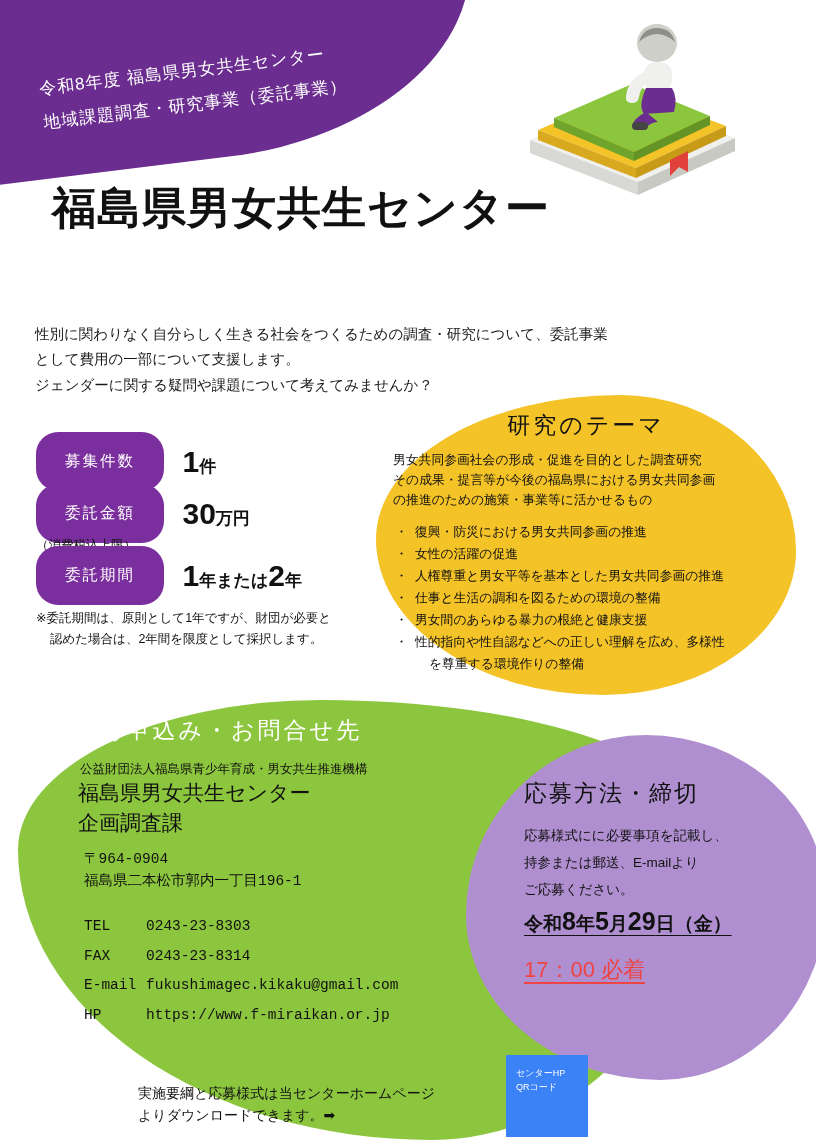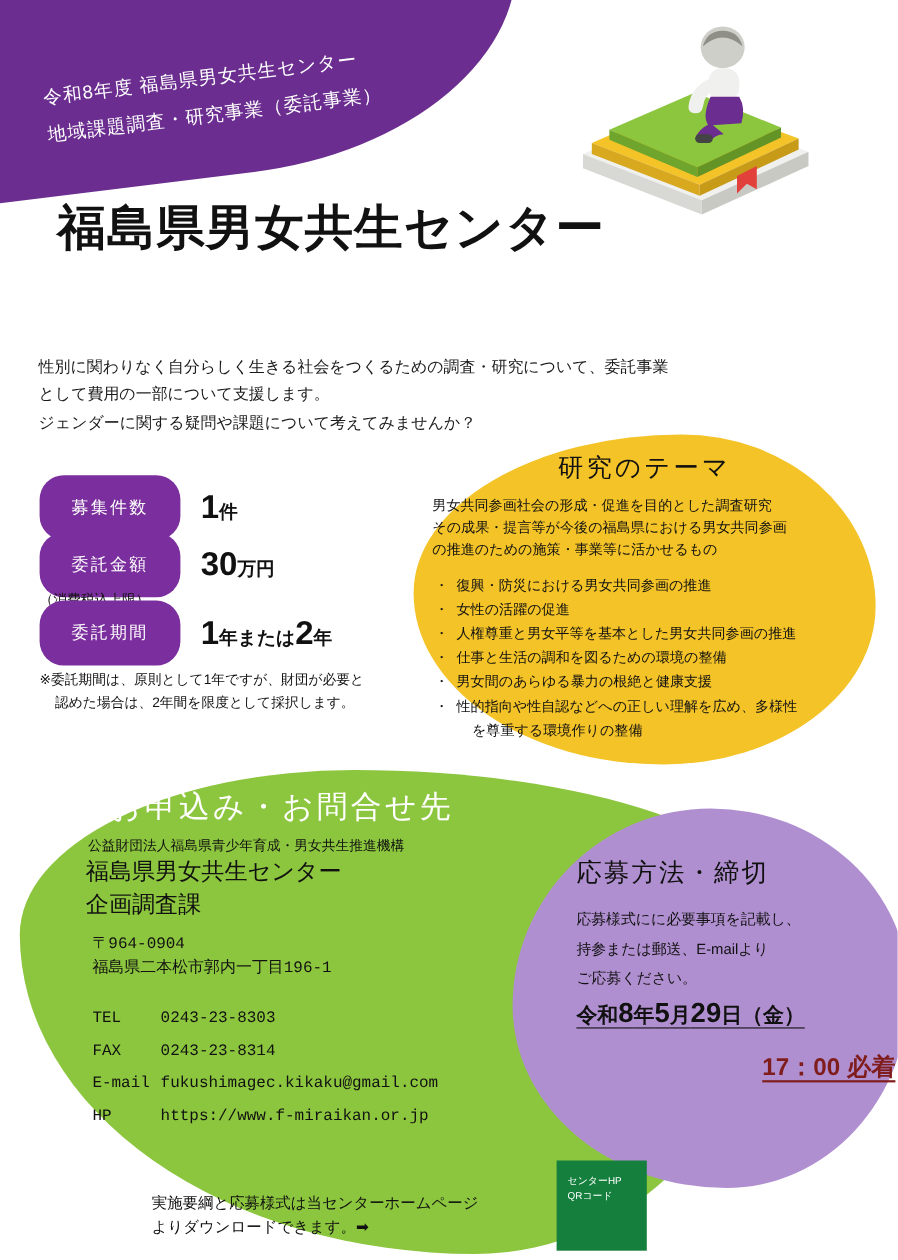--- a/index.html
+++ b/index.html
@@ -119,21 +119,21 @@
   
   .green-blob {
     position: absolute;
     left: 18px; top: 700px;
     width: 690px; height: 440px;
     background: #8cc63e;
     border-radius: 44% 56% 40% 60% / 34% 30% 70% 66%;
   }
   .green-title {
     position: absolute; left: 100px; top: 715px; width: 460px;
-    font-size: 28px; color: #ffffff; letter-spacing: 3px;
+    font-size: 23px; color: #ffffff; letter-spacing: 3px;
   }
   .green-org {
     position: absolute; left: 80px; top: 760px; width: 430px;
     font-size: 12.5px; color: #111; line-height: 1.5;
   }
   .green-name {
     position: absolute; left: 78px; top: 778px; width: 430px;
     font-size: 21px; color: #111; line-height: 1.42;
   }
   .green-addr {
@@ -170,29 +170,29 @@
   }
   .purple-date {
     position: absolute; left: 524px; top: 905px; width: 290px;
     font-size: 19px; color: #111; font-weight: bold;
     text-decoration: underline; text-underline-offset: 5px;
     line-height: 1.35;
   }
   .purple-date .num { font-size: 25px; }
   .purple-time {
     position: absolute; left: 524px; top: 955px; width: 290px;
-    font-size: 22px; color: #7f1d1d; font-weight: bold;
-    text-decoration: underline; text-underline-offset: 5px; text-align: right;
+    font-size: 22px; color: #ef4444; font-weight: normal;
+    text-decoration: underline; text-underline-offset: 5px;
   }
 
   
   .qr {
     position: absolute; left: 506px; top: 1055px;
     width: 82px; height: 82px;
-    background: #15803d;
+    background: #3b82f6;
     color: #ffffff;
     font-size: 9px;
     line-height: 1.5;
     padding: 12px 0 0 10px;
   }
 </style>
 </head>
 <body>
 
 <div class="banner"></div>

